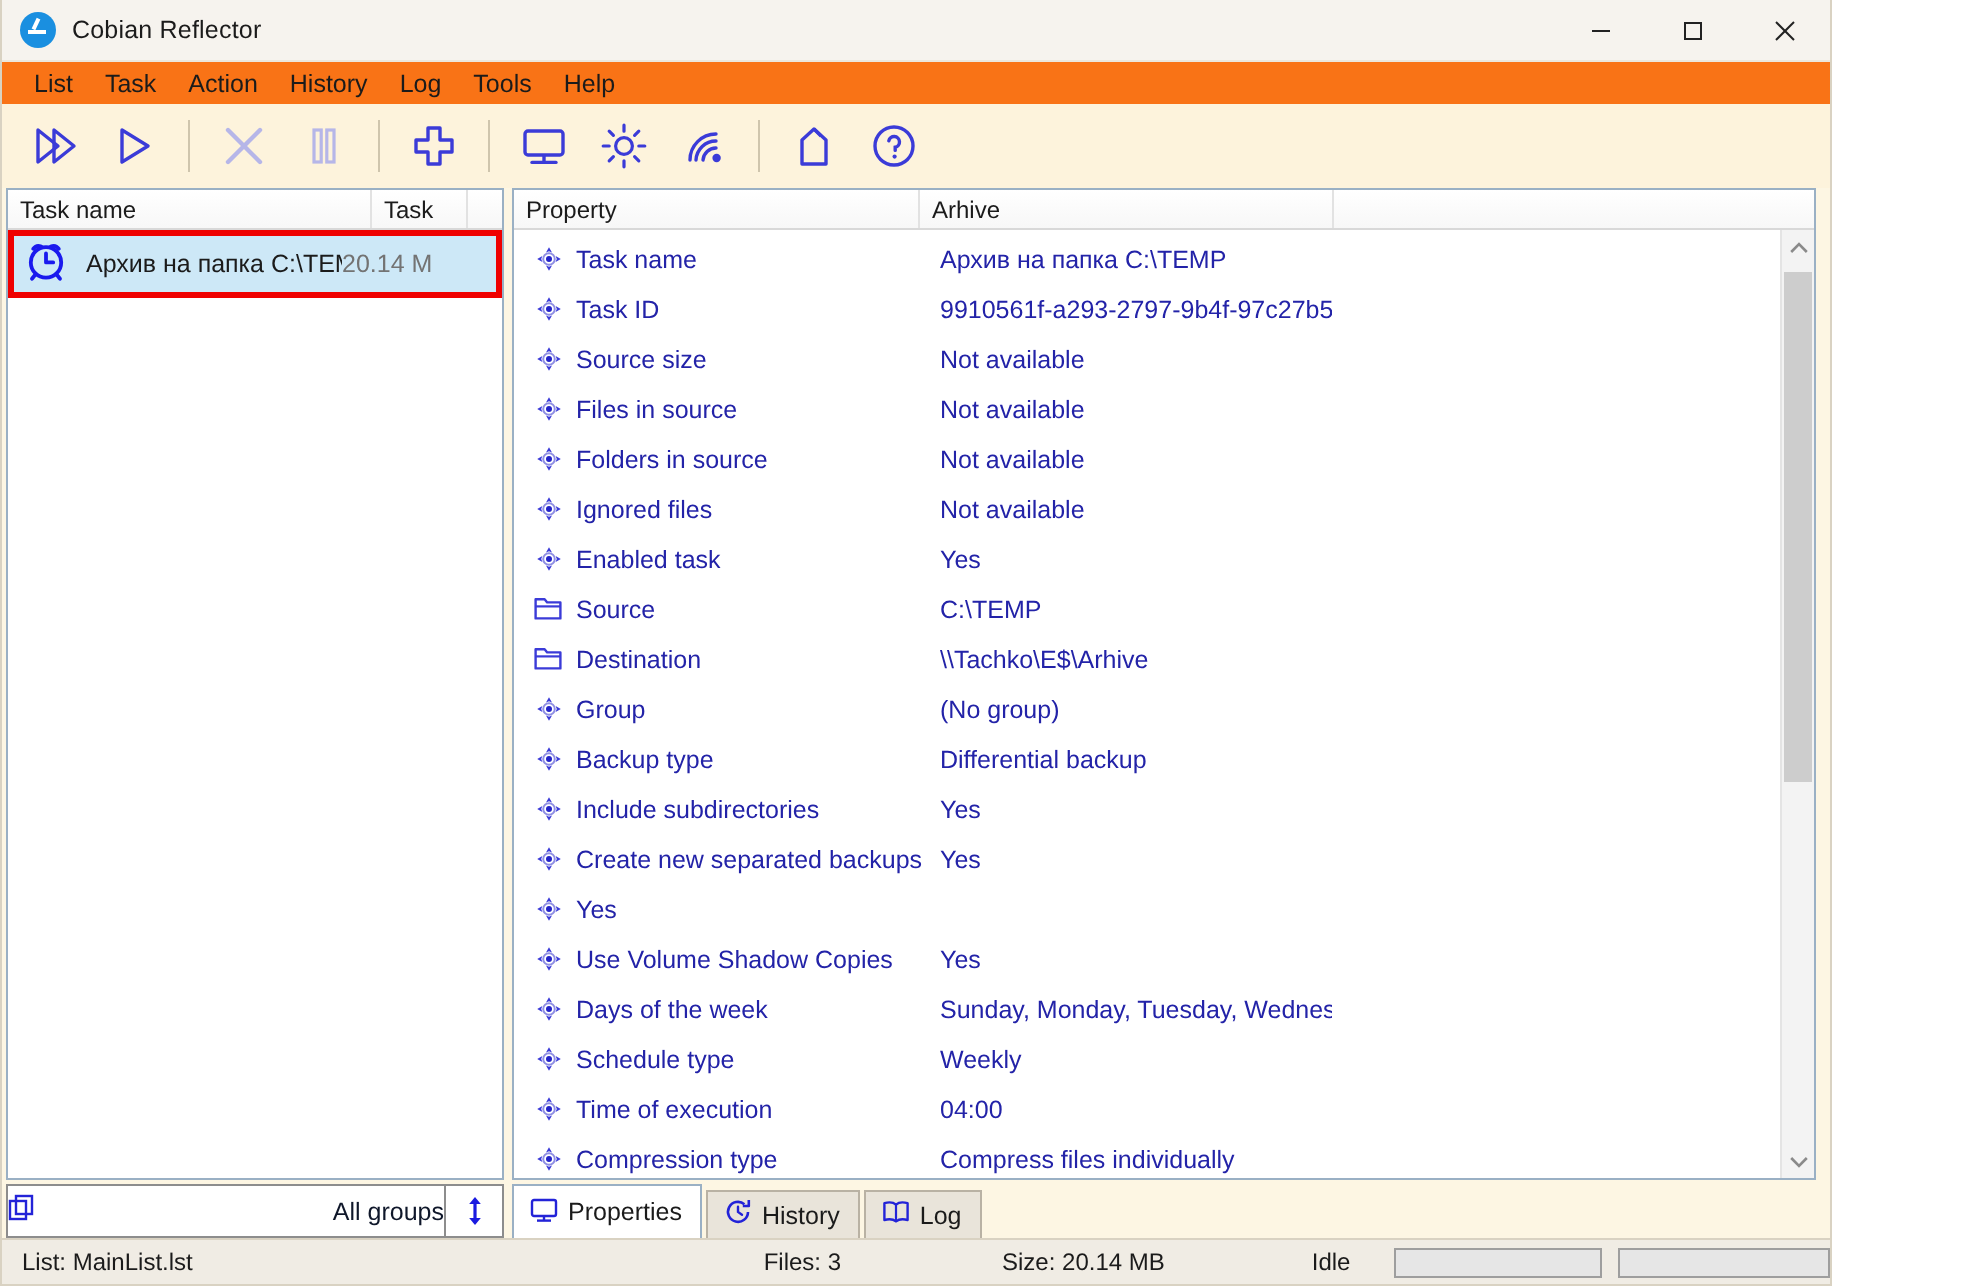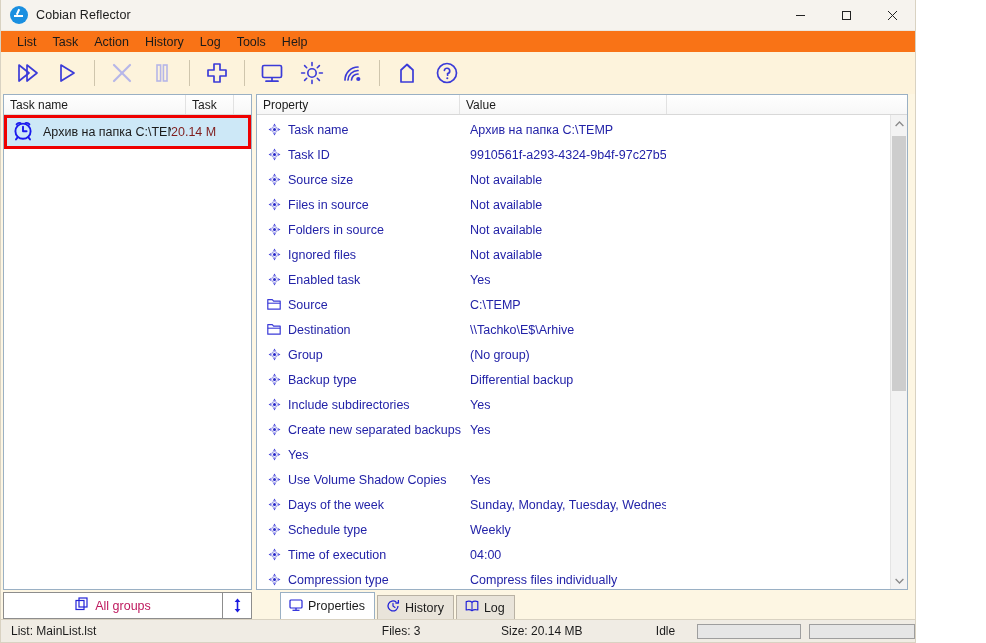--- a/index.html
+++ b/index.html
@@ -179,43 +179,43 @@
   .taskrow .clock { margin: 0 8px 0 7px; flex: 0 0 auto; }
   .taskrow .tname {
     font-size: 12.5px;
     color: #1b1b1b;
     width: 128px;
     white-space: nowrap;
     overflow: hidden;
   }
   .taskrow .tsize {
     font-size: 12.5px;
-    color: #7f1d1d;
+    color: #737373;
     white-space: nowrap;
     overflow: hidden;
     width: 55px;
   }
 
   
   .groupbar {
     height: 27px;
     flex: 0 0 auto;
     display: flex;
     margin-top: 2px;
   }
   .groupbtn {
     flex: 1 1 auto;
     border: 1px solid #8d8d8d;
     background: #ffffff;
     display: flex;
     align-items: center;
-    justify-content: center;
+    justify-content: space-between;
     gap: 6px;
     font-size: 12.5px;
-    color: #be185d;
+    color: #0f172a;
     cursor: default;
   }
   .sortbtn {
     width: 29px;
     border: 1px solid #8d8d8d;
     border-left: none;
     background: #ffffff;
     display: flex; align-items: center; justify-content: center;
     cursor: default;
   }
@@ -336,21 +336,20 @@
     color: #1b1b1b;
     background: #e9e4da;
     border: 1px solid #b9b2a4;
     border-bottom: none;
     cursor: default;
   }
   .tab.active {
     background: #ffffff;
     height: 27px;
     border-color: #9ab0c4;
-    margin-left: 24px;
   }
 
   
   .statusbar {
     height: 23px;
     flex: 0 0 auto;
     background: #f0ece4;
     border-top: 1px solid #d9d2c2;
     display: flex;
     align-items: center;
@@ -546,21 +545,21 @@
           </svg>
         </div>
       </div>
     </div>
 
     <div class="rightcol">
 
       <div class="propframe">
         <div class="pheader">
           <div class="hcell prop">Property</div>
-          <div class="hcell val">Value</div>
+          <div class="hcell val">Arhive</div>
           <div class="hcell rest"></div>
         </div>
 
         <div class="pgridwrap">
           <div class="pgrid" id="prop-rows">
               <div class="prow">
                 <span class="picon">
                   <svg width="13" height="13" viewBox="0 0 13 13">
                     <path d="M6.5 0.6 L8 3.2 L6.5 2.6 L5 3.2 Z" fill="#3b3bd8"></path>
                     <path d="M6.5 12.4 L8 9.8 L6.5 10.4 L5 9.8 Z" fill="#3b3bd8"></path>
@@ -578,21 +577,21 @@
                   <svg width="13" height="13" viewBox="0 0 13 13">
                     <path d="M6.5 0.6 L8 3.2 L6.5 2.6 L5 3.2 Z" fill="#3b3bd8"></path>
                     <path d="M6.5 12.4 L8 9.8 L6.5 10.4 L5 9.8 Z" fill="#3b3bd8"></path>
                     <path d="M0.6 6.5 L3.2 5 L2.6 6.5 L3.2 8 Z" fill="#3b3bd8"></path>
                     <path d="M12.4 6.5 L9.8 5 L10.4 6.5 L9.8 8 Z" fill="#3b3bd8"></path>
                     <circle cx="6.5" cy="6.5" r="2.9" fill="none" stroke="#8f8fe4" stroke-width="1"></circle>
                     <circle cx="6.5" cy="6.5" r="1.5" fill="#2323c8"></circle>
                   </svg>
                 </span>
                 <span class="pname">Task ID</span>
-                <span class="pval">9910561f-a293-4324-9b4f-97c27b5</span>
+                <span class="pval">9910561f-a293-2797-9b4f-97c27b5</span>
               </div>
               <div class="prow">
                 <span class="picon">
                   <svg width="13" height="13" viewBox="0 0 13 13">
                     <path d="M6.5 0.6 L8 3.2 L6.5 2.6 L5 3.2 Z" fill="#3b3bd8"></path>
                     <path d="M6.5 12.4 L8 9.8 L6.5 10.4 L5 9.8 Z" fill="#3b3bd8"></path>
                     <path d="M0.6 6.5 L3.2 5 L2.6 6.5 L3.2 8 Z" fill="#3b3bd8"></path>
                     <path d="M12.4 6.5 L9.8 5 L10.4 6.5 L9.8 8 Z" fill="#3b3bd8"></path>
                     <circle cx="6.5" cy="6.5" r="2.9" fill="none" stroke="#8f8fe4" stroke-width="1"></circle>
                     <circle cx="6.5" cy="6.5" r="1.5" fill="#2323c8"></circle>

